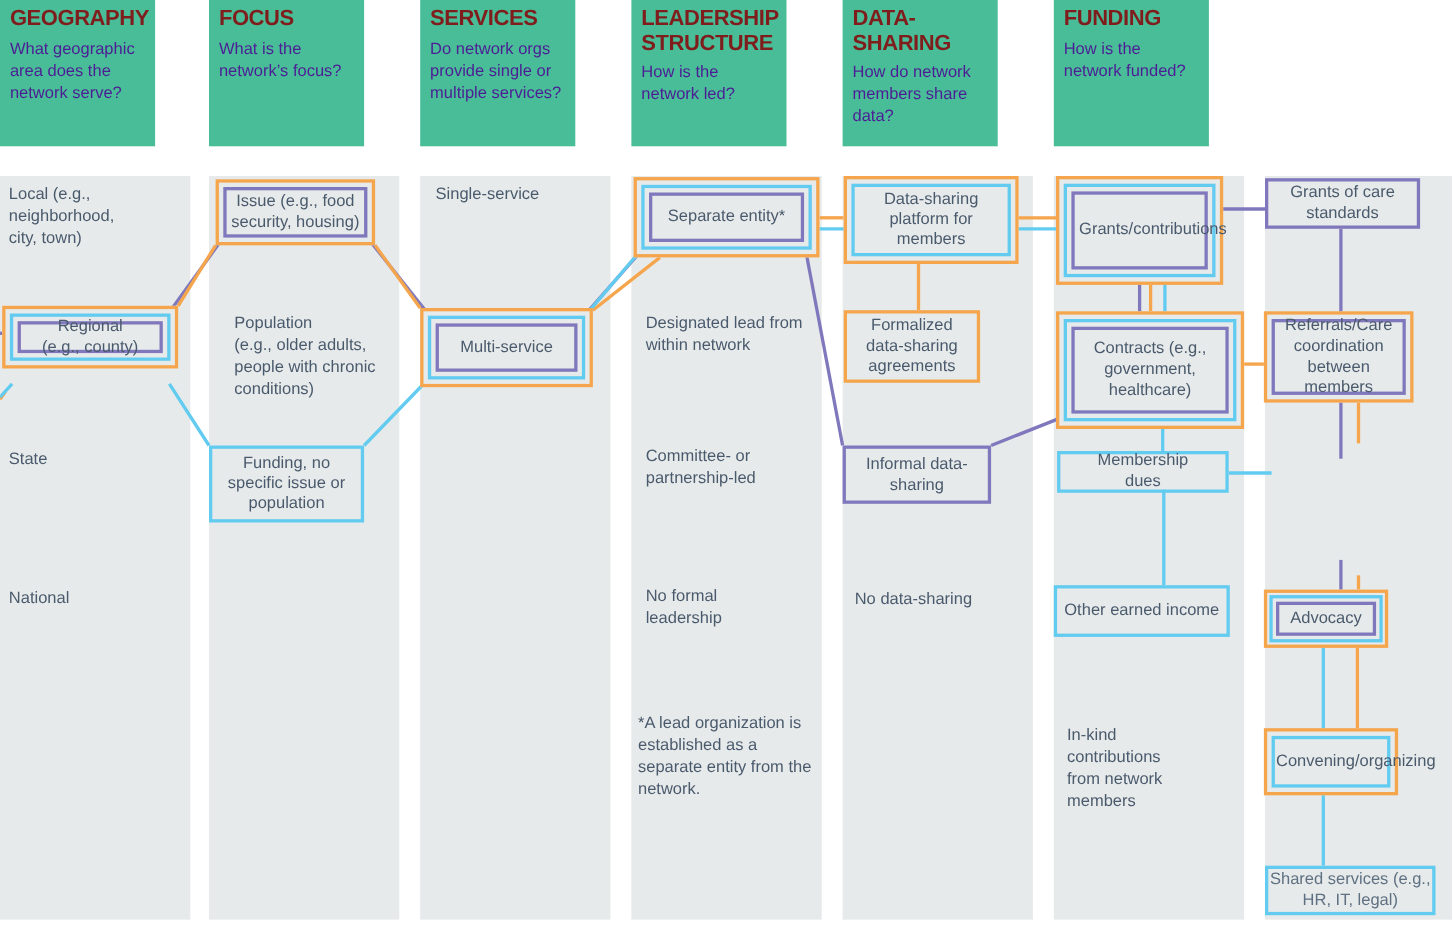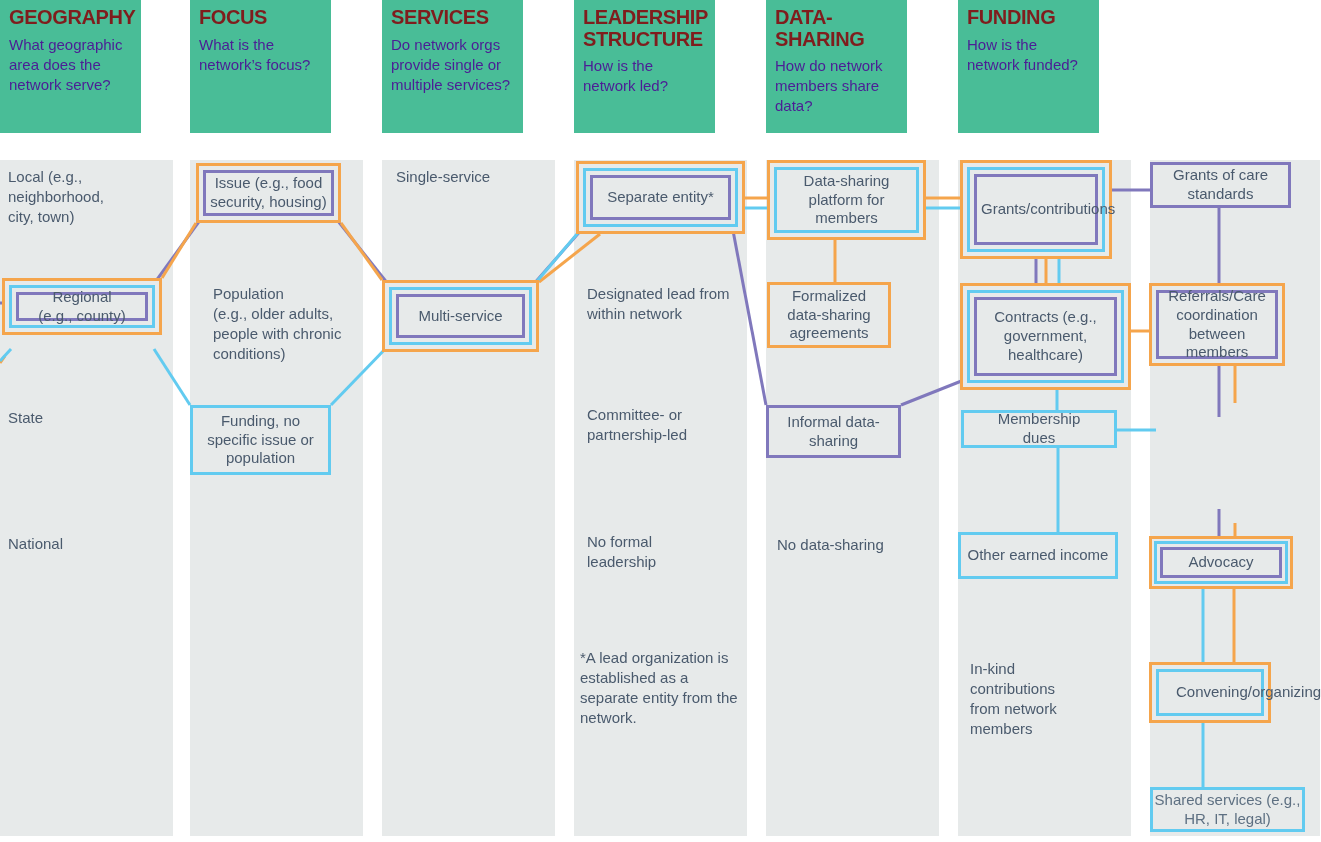--- a/index.html
+++ b/index.html
@@ -291,36 +291,36 @@
     <div class="ring o">
         <div class="ring p">
           <div class="txt">
             <div class="inner">
       <span class="b">Referrals/Care coordination</span><span> between members</span>
     </div>
           </div>
         </div>
       </div>
   </div>
-  <div class="node" style="left:1149px;top:536px;width:144px;height:53px">
+  <div class="node" style="left:1149px;top:536px;width:113px;height:53px">
     <div class="ring o" style="padding:2px">
         <div class="ring c" style="padding:3px">
           <div class="ring p" style="padding:1px">
             <div class="txt">
               <div class="inner">
       <span class="b">Advocacy</span>
     </div>
             </div>
           </div>
         </div>
       </div>
   </div>
   <div class="node" style="left:1149px;top:662px;width:122px;height:61px">
     <div class="ring o">
-        <div class="ring c" style="padding:17px">
+        <div class="ring c" style="padding:1px">
           <div class="txt">
             <div class="inner">
       <span class="b">Convening/organizing</span>
     </div>
           </div>
         </div>
       </div>
   </div>
   <div class="node" style="left:1150px;top:787px;width:155px;height:45px">
     <div class="ring c" style="padding:1px">

